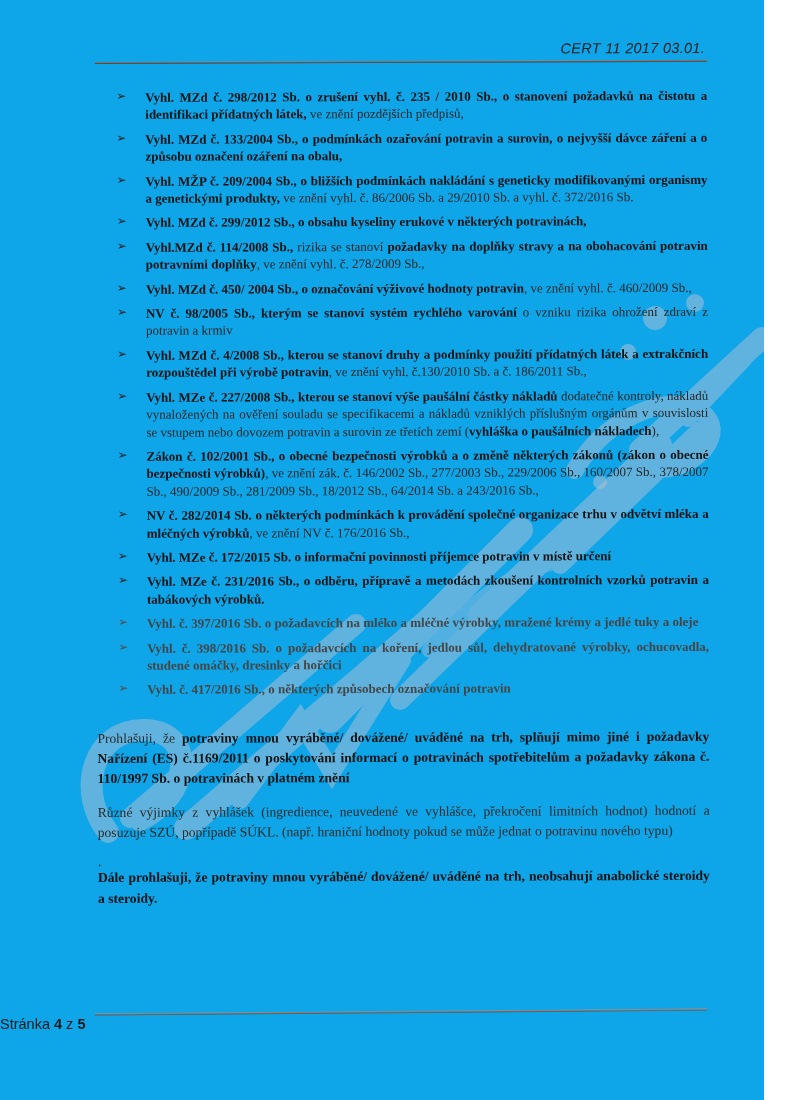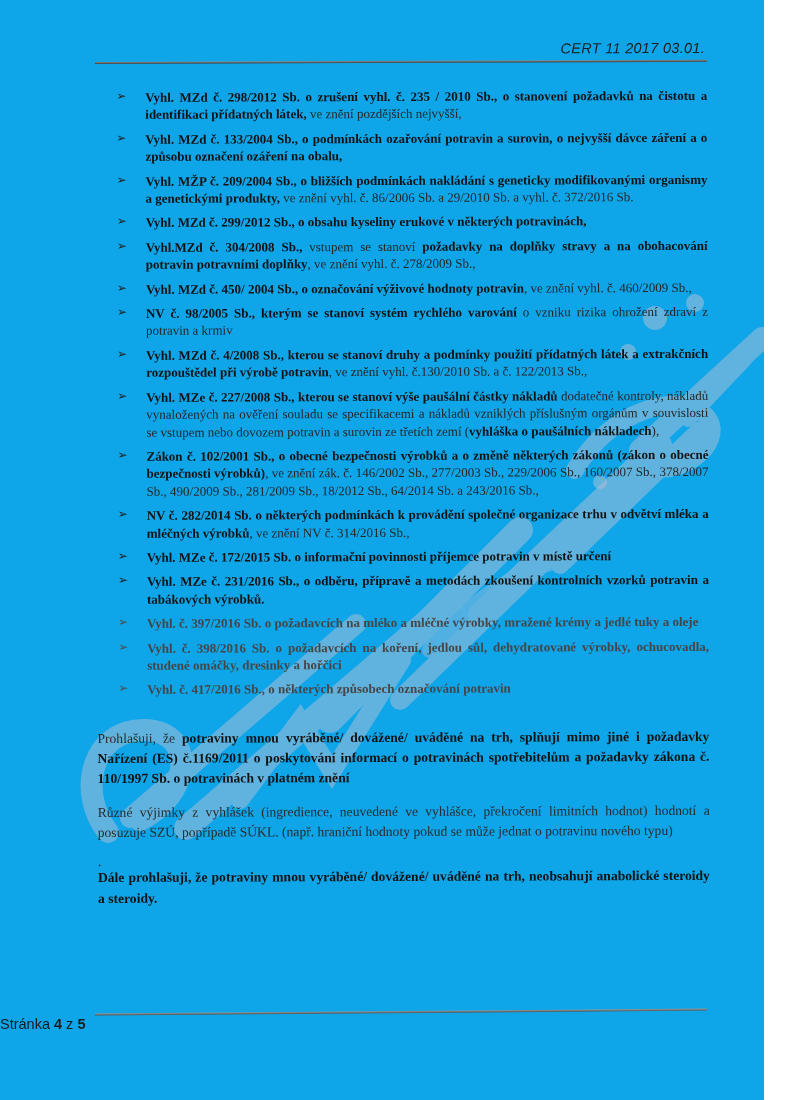--- a/index.html
+++ b/index.html
@@ -57,31 +57,31 @@
     </g>
   </svg>
 
   <div class="content">
     <div class="header-row">
       <span>CERT 11 2017 03.01.</span>
     </div>
     <div class="header-rule"></div>
 
     <ul class="law-list" id="law-list">
-        <li class="law-item"><span class="bullet">➢</span><span class="item-text"><span class="b">Vyhl. MZd č. 298/2012 Sb. o zrušení vyhl. č. 235 / 2010 Sb., o stanovení požadavků na čistotu a identifikaci přídatných látek, </span><span>ve znění pozdějších nejvyšší,</span></span></li>
+        <li class="law-item"><span class="bullet">➢</span><span class="item-text"><span class="b">Vyhl. MZd č. 298/2012 Sb. o zrušení vyhl. č. 235 / 2010 Sb., o stanovení požadavků na čistotu a identifikaci přídatných látek, </span><span>ve znění pozdějších předpisů,</span></span></li>
         <li class="law-item"><span class="bullet">➢</span><span class="item-text"><span class="b">Vyhl. MZd č. 133/2004 Sb., o podmínkách ozařování potravin a surovin, o nejvyšší dávce záření a o způsobu označení ozáření na obalu,</span></span></li>
         <li class="law-item"><span class="bullet">➢</span><span class="item-text"><span class="b">Vyhl. MŽP č. 209/2004 Sb., o bližších podmínkách nakládání s geneticky modifikovanými organismy a genetickými produkty, </span><span>ve znění vyhl. č. 86/2006 Sb. a 29/2010 Sb. a vyhl. č. 372/2016 Sb.</span></span></li>
         <li class="law-item"><span class="bullet">➢</span><span class="item-text"><span class="b">Vyhl. MZd č. 299/2012 Sb., o obsahu kyseliny erukové v některých potravinách,</span></span></li>
-        <li class="law-item"><span class="bullet">➢</span><span class="item-text"><span class="b">Vyhl.MZd č. 304/2008 Sb., </span><span>vstupem se stanoví </span><span class="b">požadavky na doplňky stravy a na obohacování potravin potravními doplňky</span><span>, ve znění vyhl. č. 278/2009 Sb.,</span></span></li>
+        <li class="law-item"><span class="bullet">➢</span><span class="item-text"><span class="b">Vyhl.MZd č. 114/2008 Sb., </span><span>rizika se stanoví </span><span class="b">požadavky na doplňky stravy a na obohacování potravin potravními doplňky</span><span>, ve znění vyhl. č. 278/2009 Sb.,</span></span></li>
         <li class="law-item"><span class="bullet">➢</span><span class="item-text"><span class="b">Vyhl. MZd č. 450/ 2004 Sb., o označování výživové hodnoty potravin</span><span>, ve znění vyhl. č. 460/2009 Sb.,</span></span></li>
         <li class="law-item"><span class="bullet">➢</span><span class="item-text"><span class="b">NV č. 98/2005 Sb., kterým se stanoví systém rychlého varování </span><span>o vzniku rizika ohrožení zdraví z potravin a krmiv</span></span></li>
-        <li class="law-item"><span class="bullet">➢</span><span class="item-text"><span class="b">Vyhl. MZd č. 4/2008 Sb., kterou se stanoví druhy a podmínky použití přídatných látek a extrakčních rozpouštědel při výrobě potravin</span><span>, ve znění vyhl. č.130/2010 Sb. a č. 122/2013 Sb.,</span></span></li>
+        <li class="law-item"><span class="bullet">➢</span><span class="item-text"><span class="b">Vyhl. MZd č. 4/2008 Sb., kterou se stanoví druhy a podmínky použití přídatných látek a extrakčních rozpouštědel při výrobě potravin</span><span>, ve znění vyhl. č.130/2010 Sb. a č. 186/2011 Sb.,</span></span></li>
         <li class="law-item"><span class="bullet">➢</span><span class="item-text"><span class="b">Vyhl. MZe č. 227/2008 Sb., kterou se stanoví výše paušální částky nákladů </span><span>dodatečné kontroly, nákladů vynaložených na ověření souladu se specifikacemi a nákladů vzniklých příslušným orgánům v souvislosti se vstupem nebo dovozem potravin a surovin ze třetích zemí (</span><span class="b">vyhláška o paušálních nákladech</span><span>),</span></span></li>
         <li class="law-item"><span class="bullet">➢</span><span class="item-text"><span class="b">Zákon č. 102/2001 Sb., o obecné bezpečnosti výrobků a o změně některých zákonů (zákon o obecné bezpečnosti výrobků)</span><span>, ve znění zák. č. 146/2002 Sb., 277/2003 Sb., 229/2006 Sb., 160/2007 Sb., 378/2007 Sb., 490/2009 Sb., 281/2009 Sb., 18/2012 Sb., 64/2014 Sb. a 243/2016 Sb.,</span></span></li>
-        <li class="law-item"><span class="bullet">➢</span><span class="item-text"><span class="b">NV č. 282/2014 Sb. o některých podmínkách k provádění společné organizace trhu v odvětví mléka a mléčných výrobků</span><span>, ve znění NV č. 314/2016 Sb.,</span></span></li>
+        <li class="law-item"><span class="bullet">➢</span><span class="item-text"><span class="b">NV č. 282/2014 Sb. o některých podmínkách k provádění společné organizace trhu v odvětví mléka a mléčných výrobků</span><span>, ve znění NV č. 176/2016 Sb.,</span></span></li>
         <li class="law-item"><span class="bullet">➢</span><span class="item-text"><span class="b">Vyhl. MZe č. 172/2015 Sb. o informační povinnosti příjemce potravin v místě určení</span></span></li>
         <li class="law-item"><span class="bullet">➢</span><span class="item-text"><span class="b">Vyhl. MZe č. 231/2016 Sb., o odběru, přípravě a metodách zkoušení kontrolních vzorků potravin a tabákových výrobků.</span></span></li>
         <li class="law-item faded"><span class="bullet">➢</span><span class="item-text"><span class="b">Vyhl. č. 397/2016 Sb. o požadavcích na mléko a mléčné výrobky, mražené krémy a jedlé tuky a oleje</span></span></li>
         <li class="law-item faded"><span class="bullet">➢</span><span class="item-text"><span class="b">Vyhl. č. 398/2016 Sb. o požadavcích na koření, jedlou sůl, dehydratované výrobky, ochucovadla, studené omáčky, dresinky a hořčici</span></span></li>
         <li class="law-item faded"><span class="bullet">➢</span><span class="item-text"><span class="b">Vyhl. č. 417/2016 Sb., o některých způsobech označování potravin</span></span></li>
       </ul>
 
     <div class="paras" id="paras">
         <div class="para"><span>Prohlašuji, že </span><span class="b">potraviny mnou vyráběné/ dovážené/ uváděné na trh, splňují mimo jiné i požadavky Nařízení (ES) č.1169/2011 o poskytování informací o potravinách spotřebitelům a požadavky zákona č. 110/1997 Sb. o potravinách v platném znění</span></div>
         <div class="para"><span>Různé výjimky z vyhlášek (ingredience, neuvedené ve vyhlášce, překročení limitních hodnot) hodnotí a posuzuje SZÚ, popřípadě SÚKL. (např. hraniční hodnoty pokud se může jednat o potravinu nového typu)</span></div>

